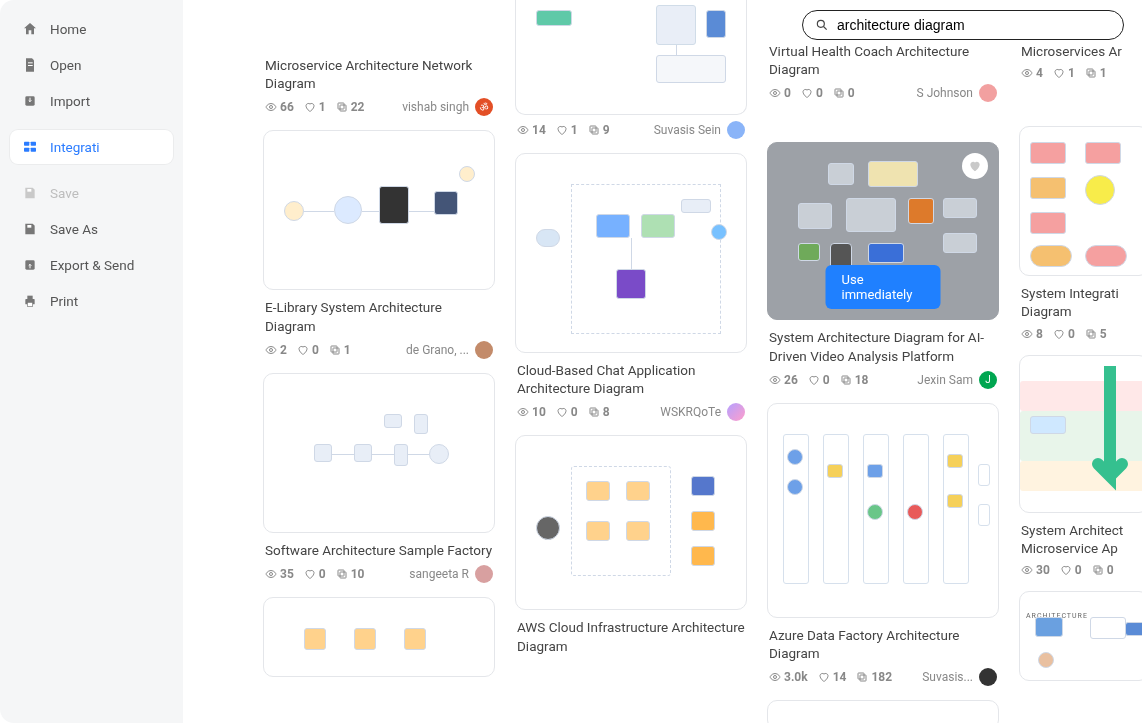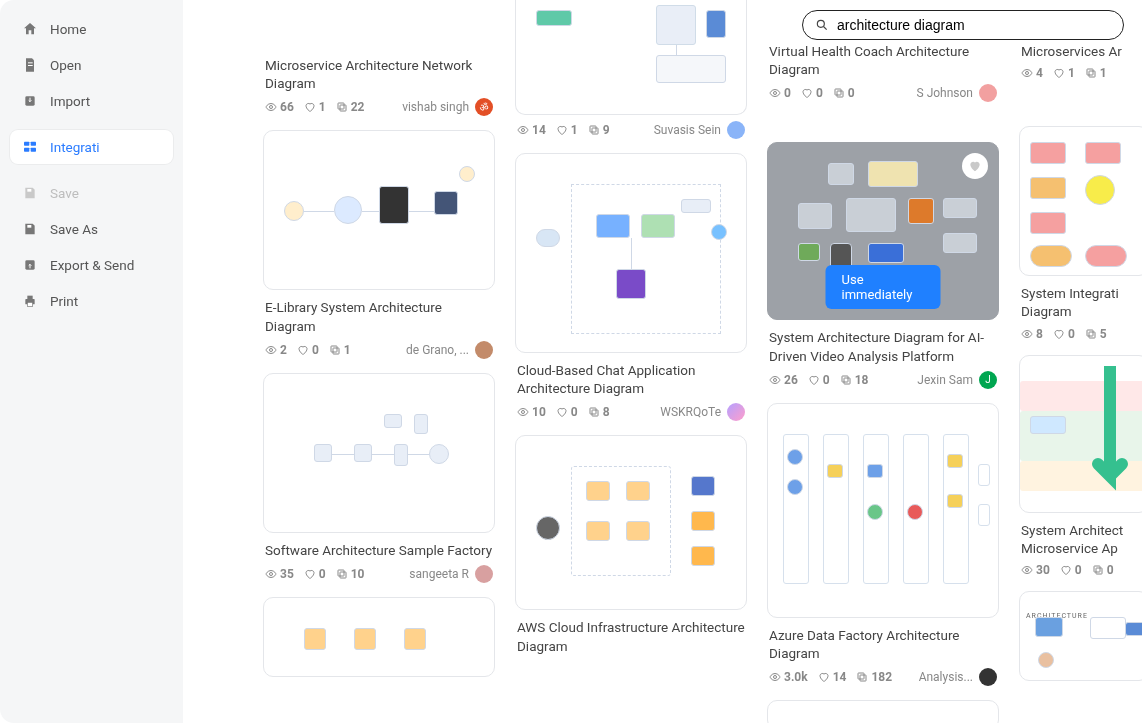--- a/index.html
+++ b/index.html
@@ -550,21 +550,21 @@
               </span>
             <span>
                 <svg class="ic" viewBox="0 0 24 24" fill="none" stroke="#888" stroke-width="2">
                   <rect x="8" y="8" width="12" height="12" rx="1"></rect>
                   <rect x="4" y="4" width="12" height="12" rx="1"></rect>
                 </svg>
                 <b>182</b>
               </span>
           </div>
           <div class="author">
-              <span>Analysis...</span>
+              <span>Suvasis...</span>
               <span class="avatar" style="background:#333"></span>
             </div>
         </div>
       </div>
 
       <div class="thumb" style="height:30px;"></div>
     </div>
 
     <div class="col" style="width:130px;padding-top:40px;">
 

